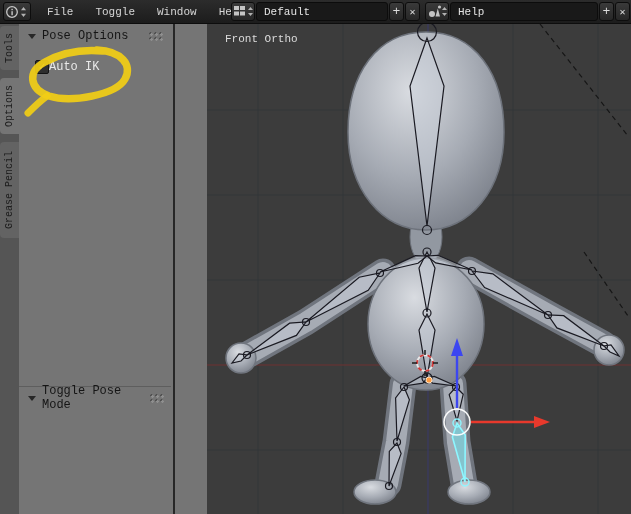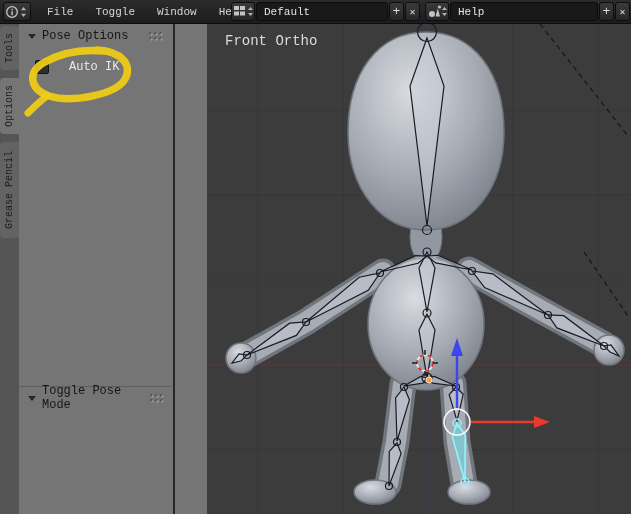--- a/index.html
+++ b/index.html
@@ -29,29 +29,29 @@
           border-right:2px solid #272727}
   .phead{position:absolute;left:0;right:2px;height:20px;display:flex;align-items:center;
          color:#151515;font-size:12px;cursor:default}
   .tri{width:0;height:0;border-left:4px solid transparent;border-right:4px solid transparent;
        border-top:5px solid #272727;margin:0 6px 0 9px}
   .grip{margin-left:auto;margin-right:7px;width:16px;height:10px;
         background-image:radial-gradient(circle,#8f8f8f 1.1px,transparent 1.5px),
                          radial-gradient(circle,#4d4d4d 1.1px,transparent 1.5px);
         background-size:5px 5px;background-position:1px 1px,0 0}
   .divider{position:absolute;left:0;right:2px;top:362px;border-top:1px solid #5e5e5e}
-  .cbrow{position:absolute;left:16px;top:36px;display:flex;align-items:center;gap:20px}
+  .cbrow{position:absolute;left:16px;top:36px;display:flex;align-items:center;gap:0}
   .cbox{width:14px;height:14px;background:#2e2e2e;border:1px solid #141414;border-radius:2px;
         color:#f3f3f3;font-size:11px;line-height:12px;text-align:center;cursor:default}
   .cbl{font-size:12px;color:#e9e9e9}
   .annot{position:absolute;left:19px;top:24px;pointer-events:none}
 
   
   .viewport{position:absolute;left:207px;top:24px;width:424px;height:490px;background:#3c3c3c;overflow:hidden}
-  .vplabel{position:absolute;left:18px;top:9px;font-size:14px;color:#dcdcdc;pointer-events:none}
+  .vplabel{position:absolute;left:18px;top:9px;font-size:11px;color:#dcdcdc;pointer-events:none}
 </style>
 </head>
 <body>
 
 <div class="app">
 
   <div class="topbar">
 
     <div class="tb-btn" style="left:3px;width:28px">
       <svg width="26" height="18">

